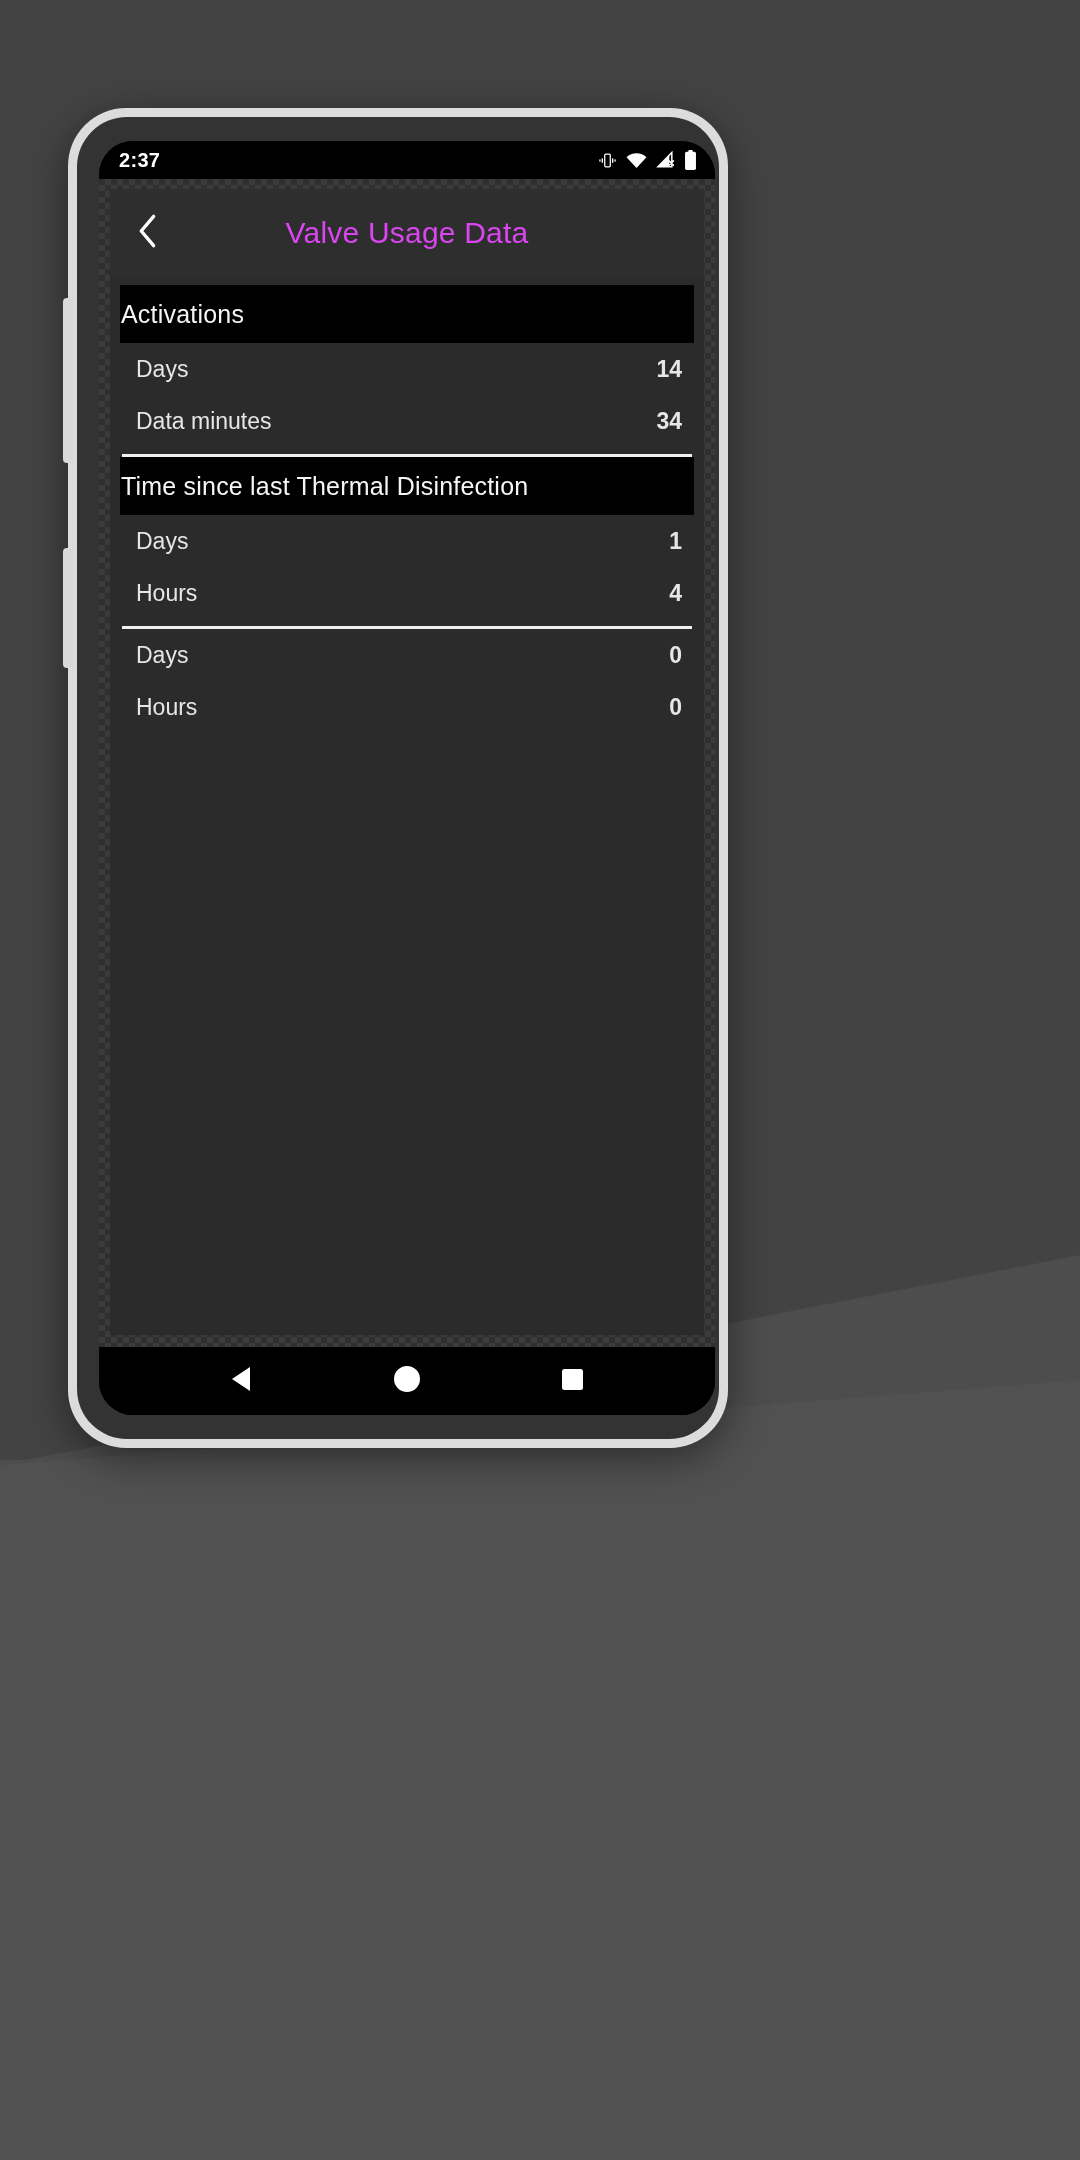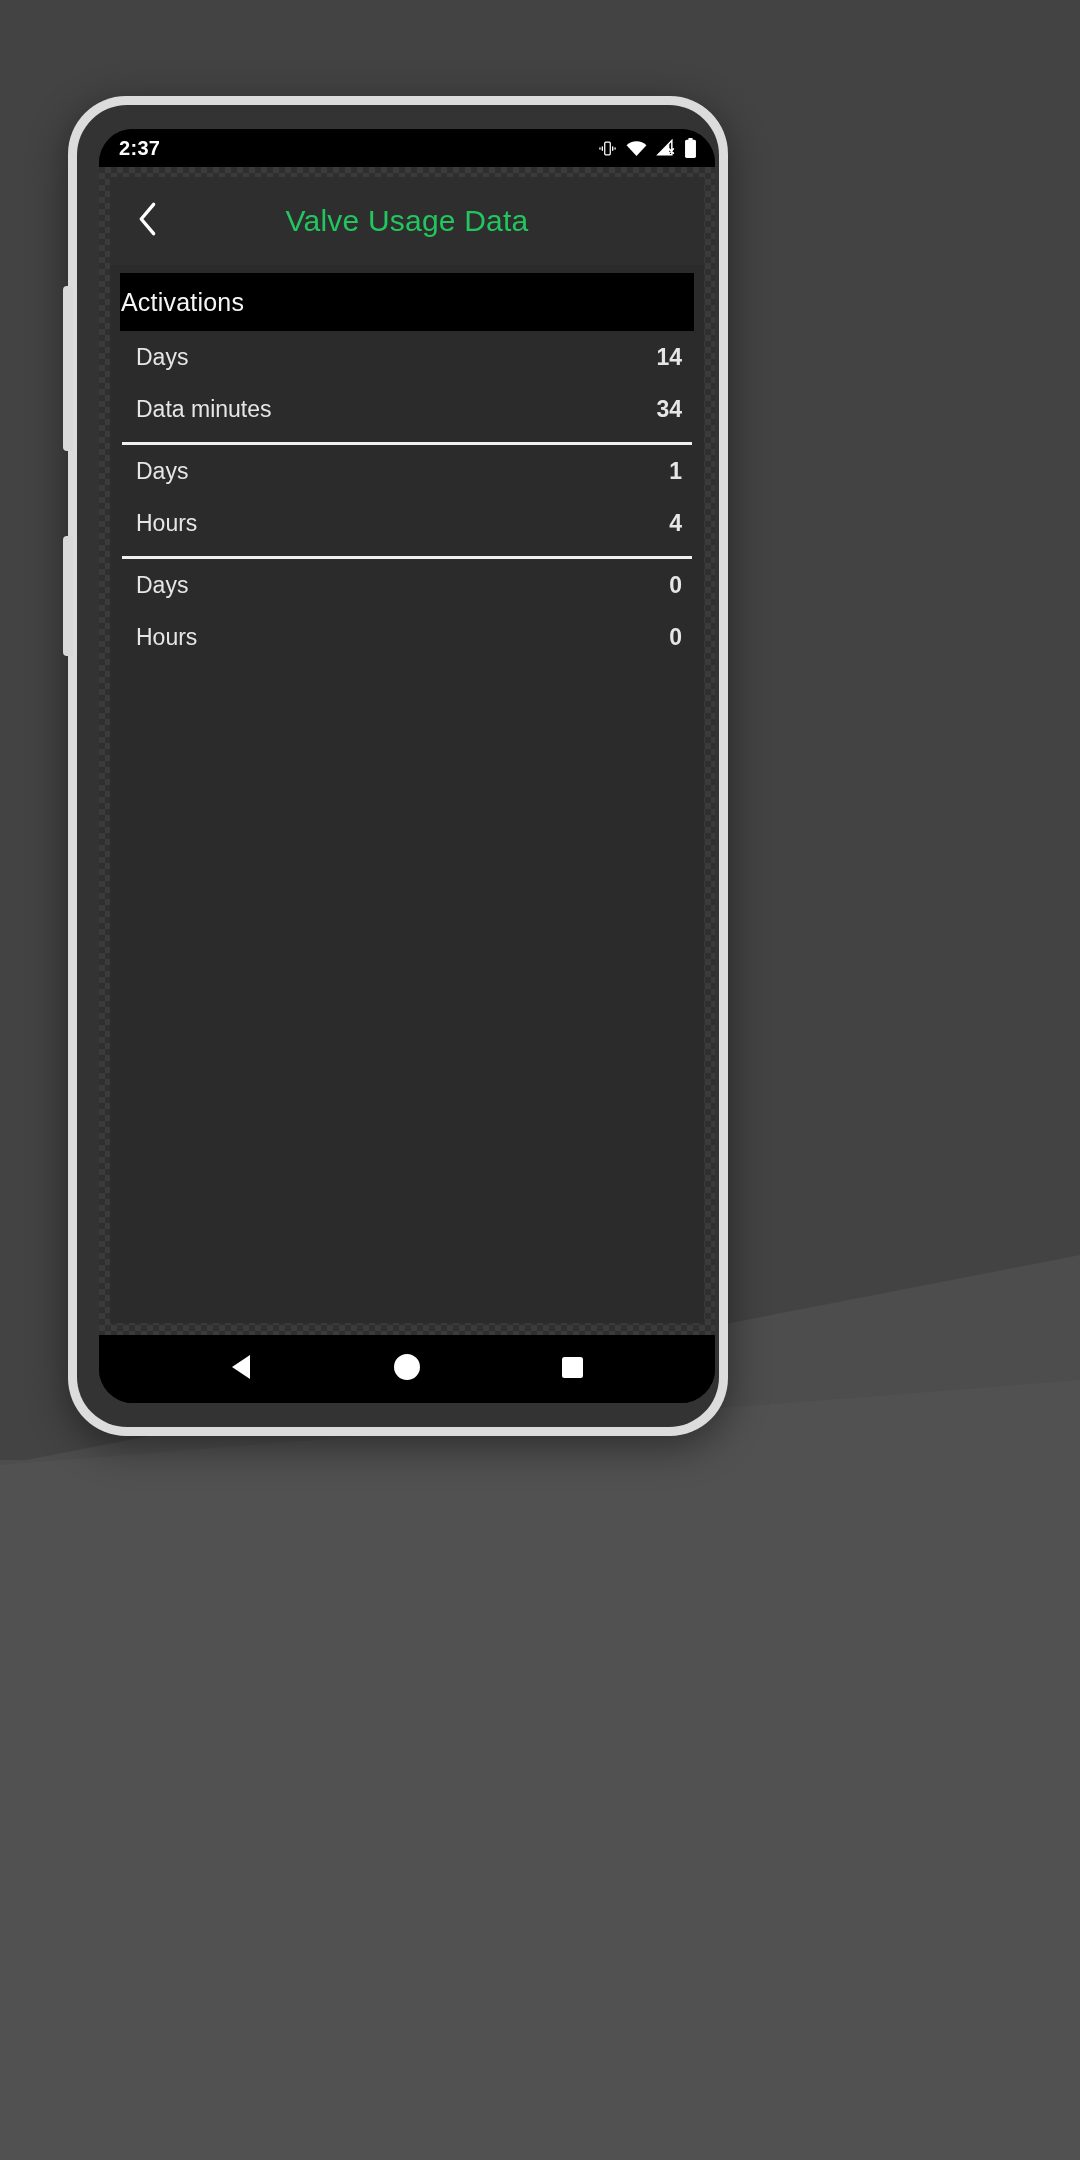--- a/index.html
+++ b/index.html
@@ -32,21 +32,21 @@
     width: 1080px; height: 780px;
     background: #555555;
     clip-path: polygon(0 85px, 1080px 0px, 1080px 780px, 0 780px);
     opacity: .55;
   }
 
   
   .phone-outer {
     position: absolute;
     left: 68px;
-    top: 96px;
+    top: 108px;
     width: 660px;
     height: 1340px;
     border-radius: 58px;
     background: #dcdcdc;
     box-shadow: 0 10px 40px rgba(0,0,0,.45);
   }
   .phone-body {
     position: absolute;
     left: 9px; top: 9px;
     width: 642px; height: 1322px;
@@ -134,21 +134,21 @@
     width: 56px; height: 56px;
     display: flex;
     align-items: center;
     justify-content: center;
     cursor: pointer;
   }
   .app-title {
     position: absolute;
     left: 0; right: 0;
     text-align: center;
-    color: #22c55e;
+    color: #d946ef;
     font-size: 30px;
     font-weight: 300;
     letter-spacing: .2px;
     pointer-events: none;
   }
 
   
   .list { background: #2b2b2b; }
 
   .section-divider {
@@ -280,20 +280,23 @@
               <div class="row">
                 <span class="row-label">Days</span>
                 <span class="row-value">14</span>
               </div>
               <div class="row">
                 <span class="row-label">Data minutes</span>
                 <span class="row-value">34</span>
               </div>
 
               <div class="section-divider"></div>
+              <div class="section-header">
+                <span class="section-header-title">Time since last Thermal Disinfection</span>
+              </div>
               <div class="row">
                 <span class="row-label">Days</span>
                 <span class="row-value">1</span>
               </div>
               <div class="row">
                 <span class="row-label">Hours</span>
                 <span class="row-value">4</span>
               </div>
 
               <div class="section-divider"></div>

